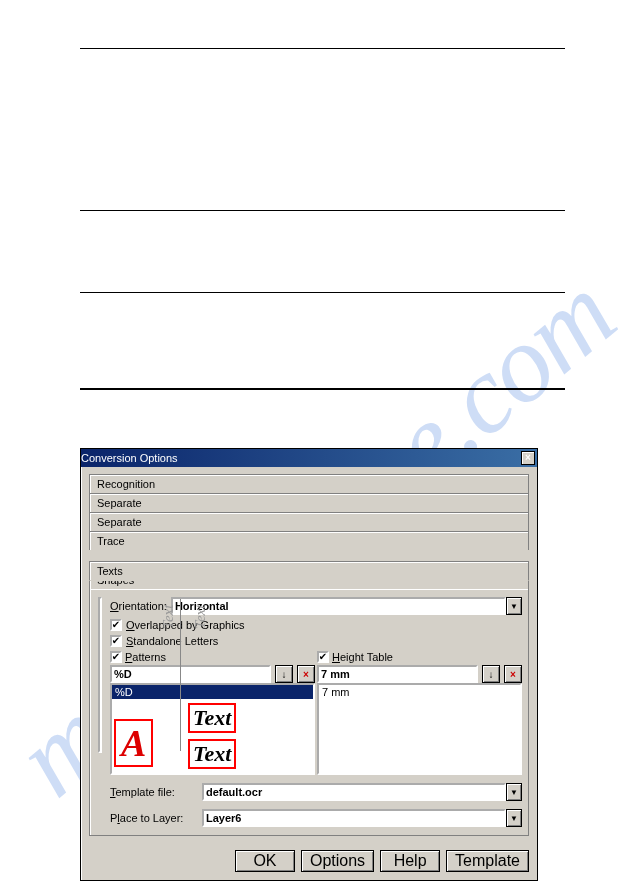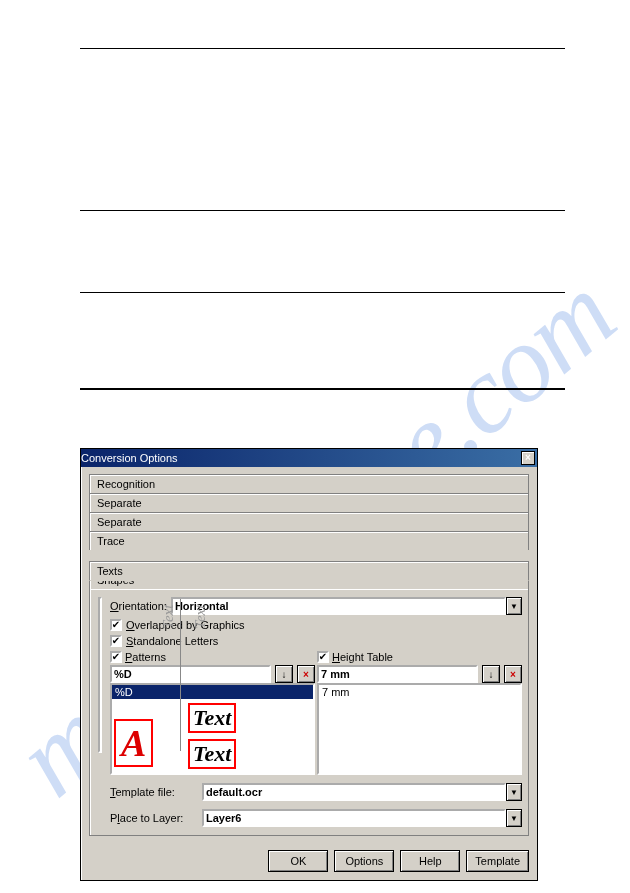--- a/index.html
+++ b/index.html
@@ -147,21 +147,21 @@
   .field-row label { width:88px; }
   .dropdown-wrap { flex:1; display:flex; }
   .dropdown-wrap .inp { flex:1; }
   .dd-btn { width:16px;height:18px;border:1px solid #000;box-shadow:inset 1px 1px 0 #fff, inset -1px -1px 0 #808080;background:#d4d0c8;display:flex;align-items:center;justify-content:center;font-size:8px;}
   .btnbar { display:flex; justify-content:flex-end; gap:6px; padding:6px 8px 8px 0;}
   .btn {
     min-width:60px;height:22px;
     border:1px solid #000;
     box-shadow: inset 1px 1px 0 #fff, inset -1px -1px 0 #808080;
     background:#d4d0c8;
-    font-size:11px;
+    font-size:16px;
     display:flex;align-items:center;justify-content:center;
     padding:0 8px;
   }
 </style>
 </head>
 <body>
 
 <div class="watermark">manualshive.com</div>
 
 <div class="page-lines">

